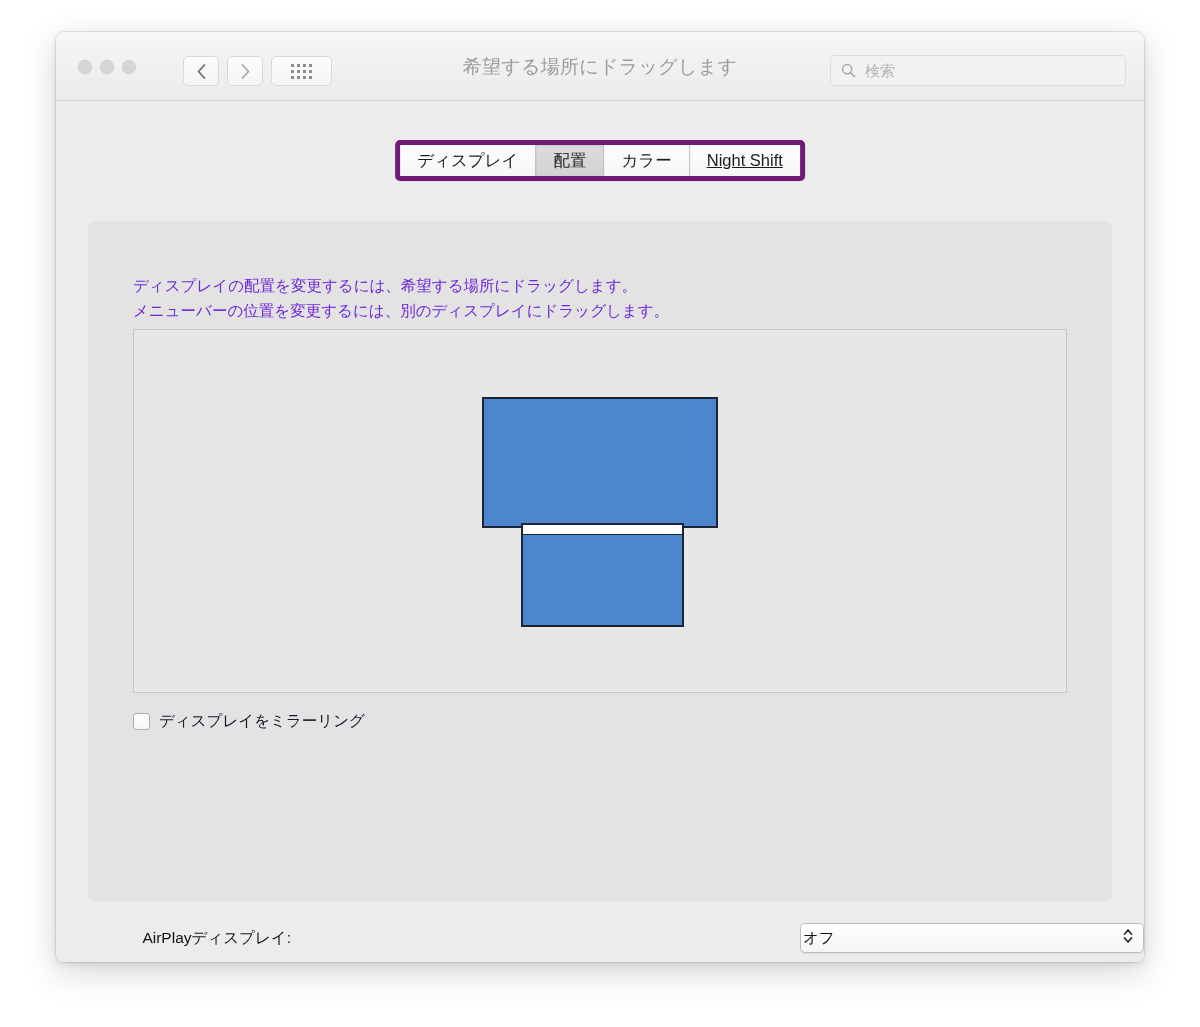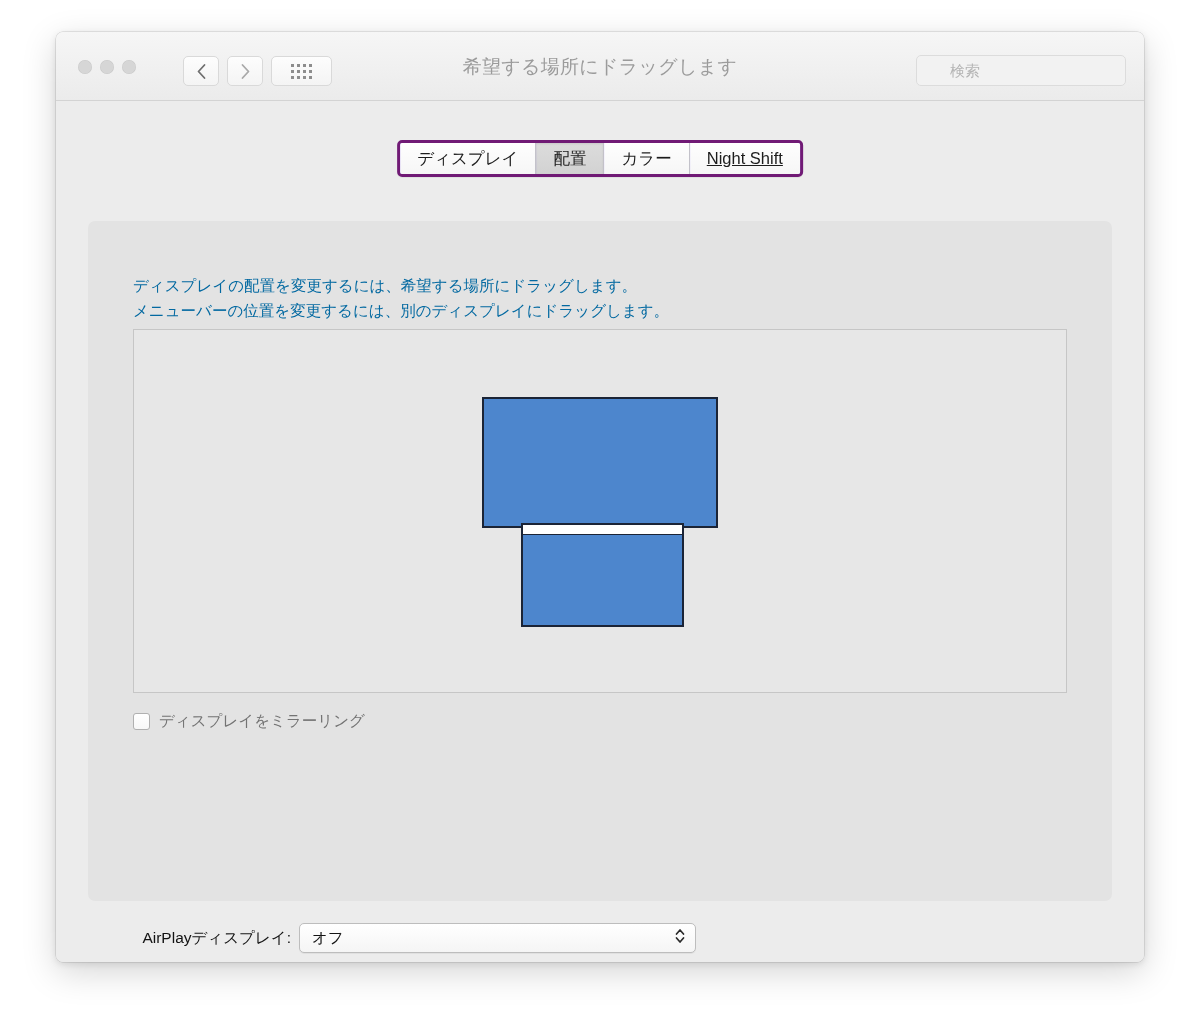--- a/index.html
+++ b/index.html
@@ -101,29 +101,29 @@
     top: 22px;
     text-align: center;
     font-size: 19px;
     color: #9b9b9b;
     letter-spacing: 0.3px;
   }
   .searchbox {
     position: absolute;
     right: 18px;
     top: 23px;
-    width: 210px;
+    width: 296px;
     height: 31px;
     border-radius: 5px;
     background: #f2f2f2;
     border: 1px solid #dcdcdc;
     box-sizing: border-box;
     display: flex;
     align-items: center;
-    padding-left: 24px;
+    padding-left: 10px;
   }
   .searchbox .sfield {
     border: none;
     outline: none;
     background: transparent;
     font-family: inherit;
     font-size: 15px;
     color: #555;
     margin-left: 7px;
     width: 190px;
@@ -138,21 +138,21 @@
   }
 
   
   .tabbar {
     position: absolute;
     left: 50%;
     transform: translateX(-50%);
     top: 108px;
     height: 31px;
     display: flex;
-    border: 3px solid #701a75;
+    border: 5px solid #701a75;
     border-radius: 5px;
     overflow: hidden;
     background: #c4b5fd;
     box-shadow: 0 1px 0.5px rgba(0,0,0,0.05);
   }
   .tab {
     display: flex;
     align-items: center;
     justify-content: center;
     padding: 0 17px;
@@ -180,21 +180,21 @@
     background: #e3e3e3;
     border-radius: 7px;
   }
 
   .instructions {
     position: absolute;
     left: 45px;
     top: 52px;
     font-size: 15.5px;
     line-height: 25px;
-    color: #0369a1;
+    color: #6d28d9;
     white-space: pre-line;
   }
 
   
   .canvas {
     position: absolute;
     left: 45px;
     top: 108px;
     width: 934px;
     height: 364px;
@@ -232,50 +232,51 @@
     height: 17px;
     border-radius: 3px;
     border: 1px solid #b0b0b0;
     background: linear-gradient(to bottom, #ffffff, #f7f7f7);
     box-sizing: border-box;
     display: flex;
     align-items: center;
     justify-content: center;
     flex: 0 0 auto;
   }
-  .clabel { font-size: 15.5px; color: #737373; }
+  .clabel { font-size: 15.5px; color: #0f172a; }
 
   
   .airplay-row {
     position: absolute;
     left: 0;
     top: 822px;
     width: 100%;
     display: flex;
     align-items: center;
+    justify-content: space-between;
   }
   .airplay-label {
     width: 243px;
     text-align: right;
     font-size: 15.5px;
     color: #131313;
     padding-right: 8px;
     box-sizing: border-box;
   }
   .popup {
-    width: 397px;
+    width: 344px;
     height: 30px;
     border-radius: 5px;
     border: 1px solid #bdbdbd;
     background: linear-gradient(to bottom, #ffffff, #f5f5f5);
     box-sizing: border-box;
     display: flex;
     align-items: center;
     position: relative;
-    padding-left: 12px;
+    padding-left: 2px;
     font-size: 15.5px;
     color: #131313;
     box-shadow: 0 1px 0.5px rgba(0,0,0,0.05);
   }
   .popup .chevrons {
     position: absolute;
     right: 9px;
     top: 50%;
     transform: translateY(-50%);
   }

